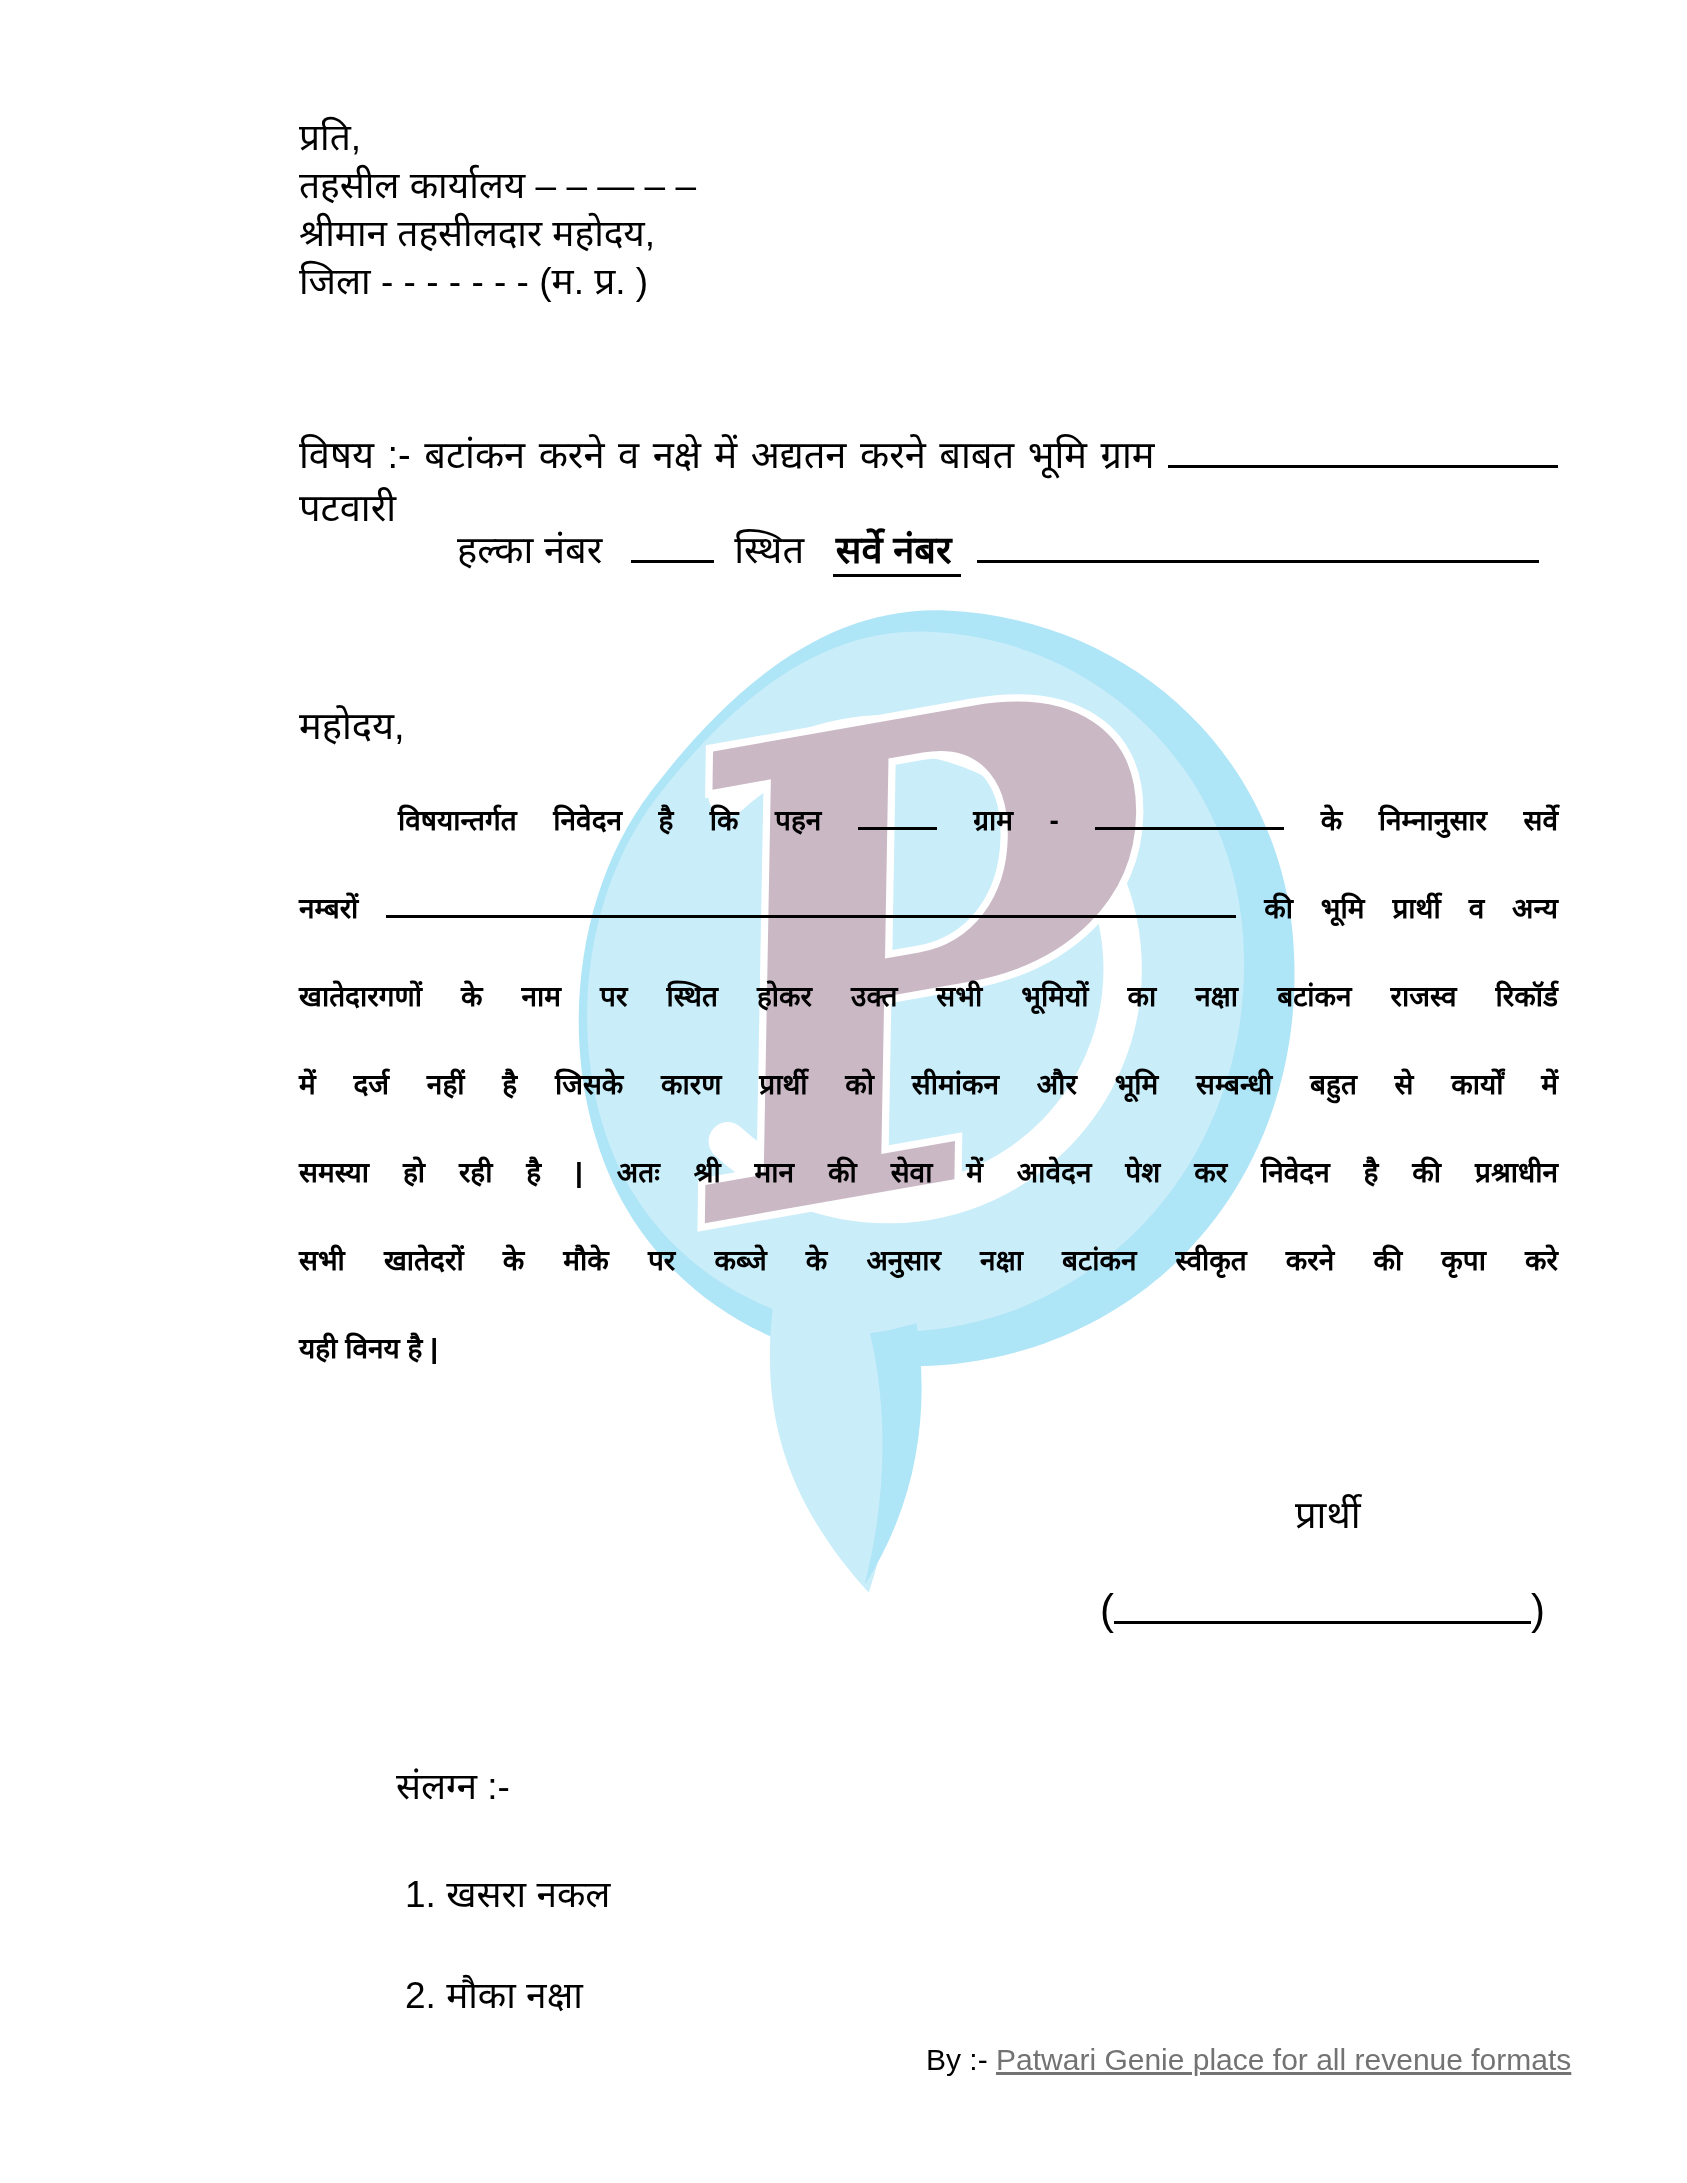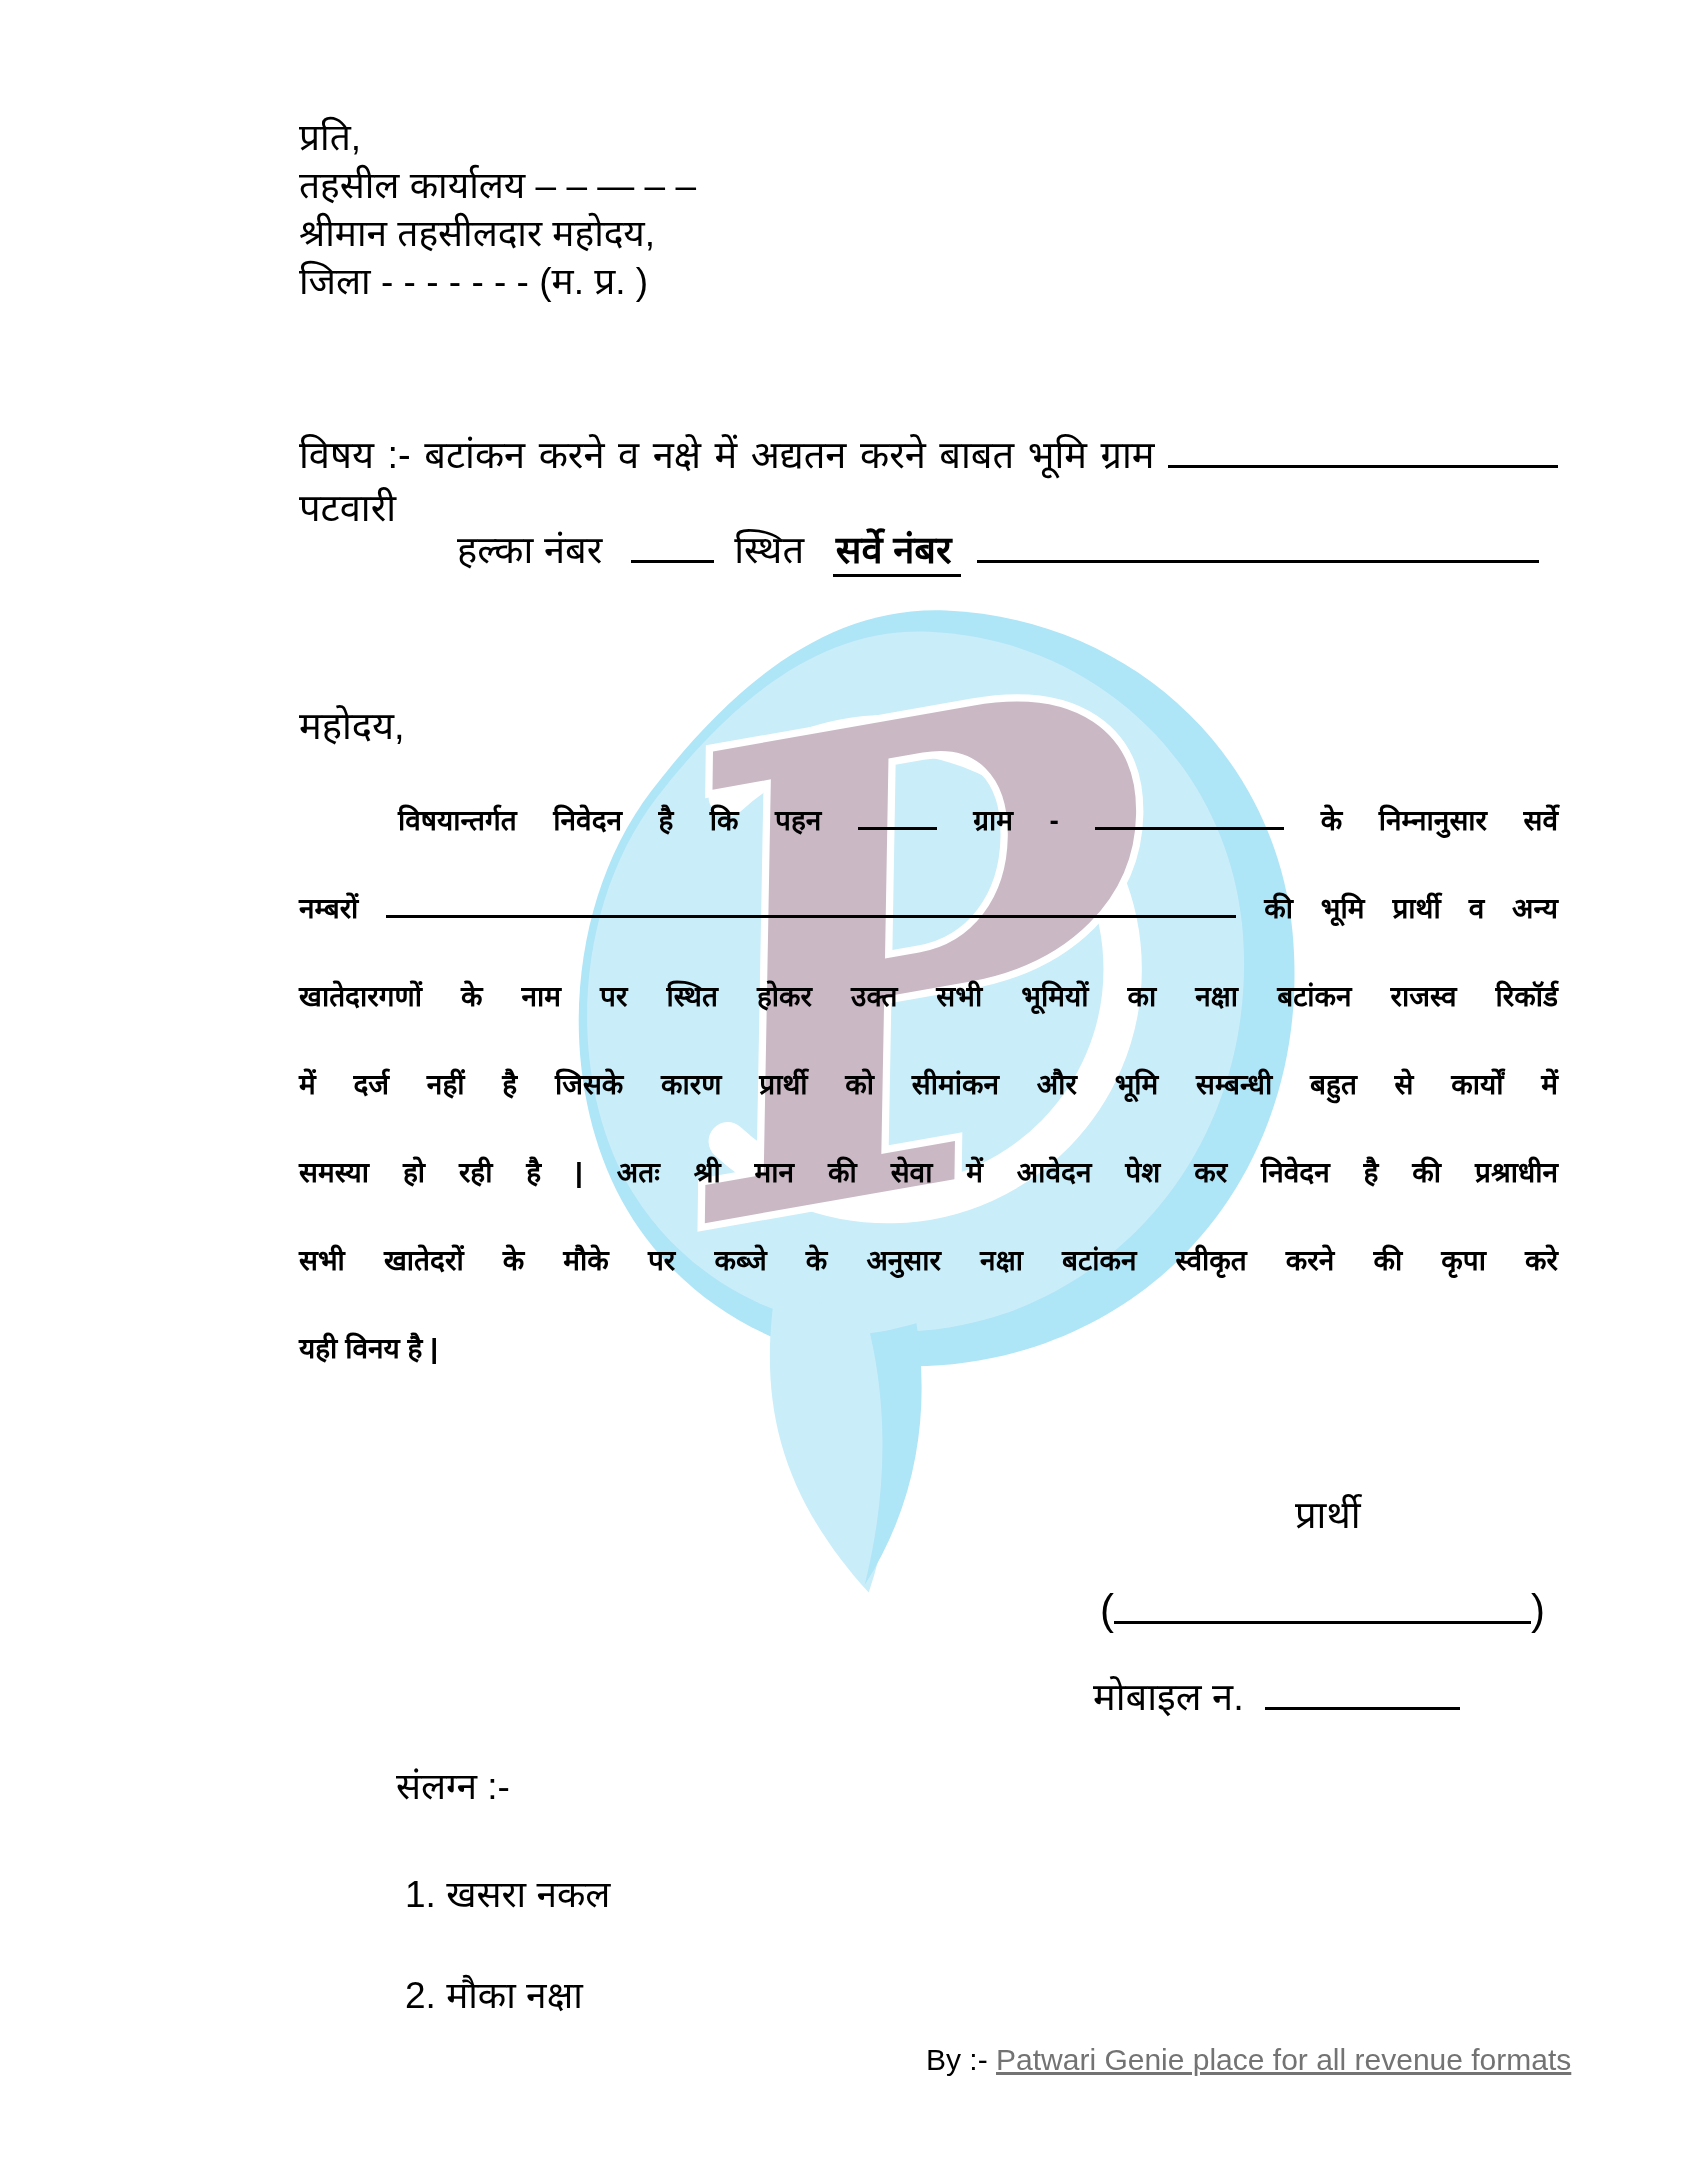--- a/index.html
+++ b/index.html
@@ -122,24 +122,20 @@
     <div class="ln just">में दर्ज नहीं है जिसके कारण प्रार्थी को सीमांकन और भूमि सम्बन्धी बहुत से कार्यों में</div>
     <div class="ln just">समस्या हो रही है | अतः  श्री मान की सेवा में आवेदन पेश कर निवेदन है की  प्रश्राधीन</div>
     <div class="ln just">सभी खातेदरों  के मौके पर कब्जे के अनुसार नक्षा बटांकन स्वीकृत करने की कृपा  करे</div>
     <div class="ln">यही विनय  है |</div>
   </div>
 
   <div class="abs sig-title">प्रार्थी</div>
   <div class="abs sig-paren">
     <span>(</span><span class="blank w630"></span><span>)</span>
   </div>
-  <div class="abs sig-mobile">
-    <span>मोबाइल न.</span>
-    <span class="blank w295"></span>
-  </div>
 
   <div class="abs att-head">संलग्न :-</div>
   <div class="abs att-1">1. खसरा  नकल</div>
   <div class="abs att-2">2. मौका नक्षा</div>
 
   <div class="abs footer">
     <span>By :- </span><a href="#">Patwari Genie place for all revenue formats</a>
   </div>
 
 </div>

